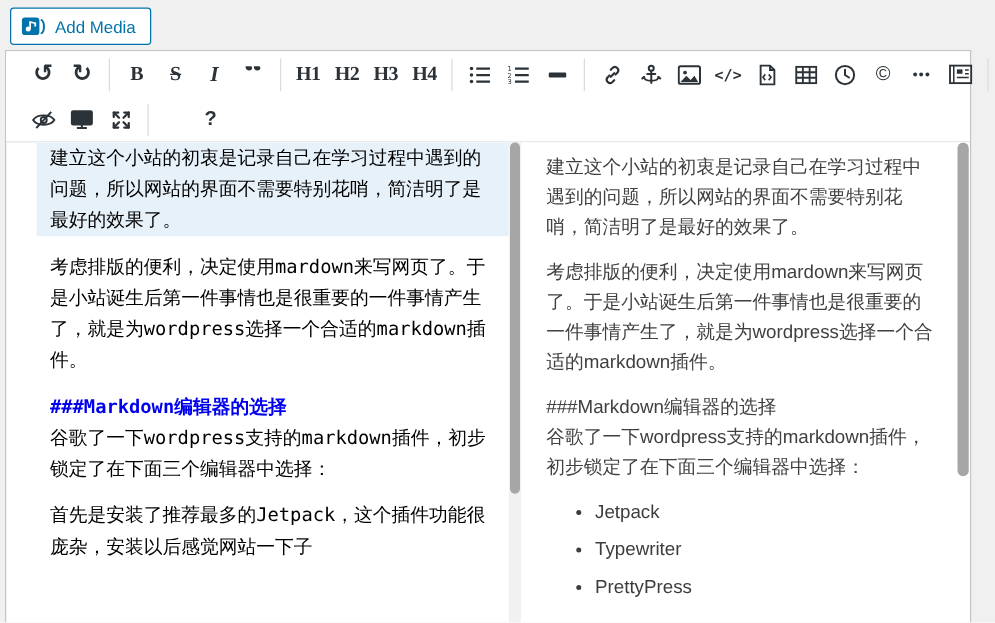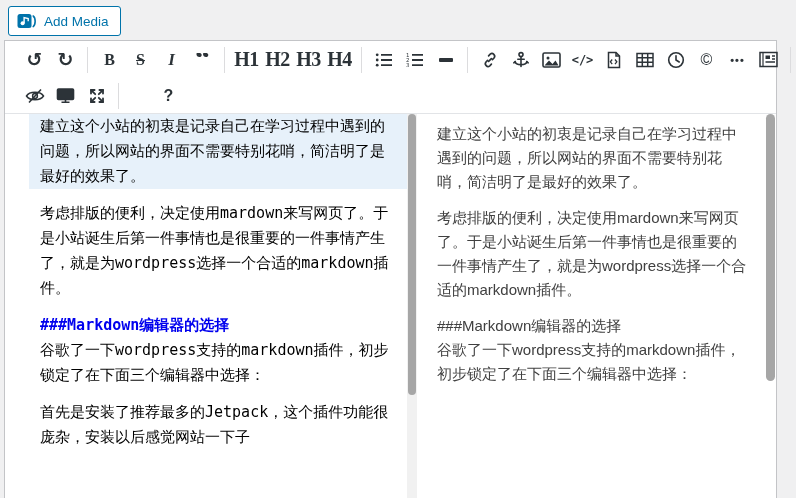--- a/index.html
+++ b/index.html
@@ -33,21 +33,21 @@
     display:flex; align-items:center; justify-content:center;
     color:#2c3338; font-family:inherit; flex:0 0 auto;
   }
   .tb-btn svg { display:block; }
   .tb-sep { width:1px; height:26px; background:#dcdcde; margin:0 6px; flex:0 0 auto; }
   .g-serif  { font-family:"Liberation Serif","DejaVu Serif",serif; font-weight:bold; font-size:16px; }
   .g-undo   { font-size:19px; font-weight:bold; line-height:1; }
   .g-strike { text-decoration:line-through; }
   .g-italic { font-style:italic; font-weight:bold; font-size:17px; }
   .g-quote  { font-size:30px; line-height:10px; height:14px; overflow:hidden; }
-  .g-h      { font-size:20px; letter-spacing:-0.5px;font-family:Liberation Serif, serif; }
+  .g-h      { font-size:16px; letter-spacing:-0.5px;font-family:Liberation Serif, serif; }
   .g-code   { font-family:"DejaVu Sans Mono",monospace; font-size:12px; font-weight:bold; }
   .g-copy   { font-size:16px; }
   .g-more   { font-size:11px; font-weight:bold; letter-spacing:1px; }
   .g-help   { font-size:16px; font-weight:bold; }
   .hr-bar   { width:14px; height:4px; background:#2c3338; border-radius:1px; display:inline-block; }
   
   .panes { flex:1; display:flex; position:relative; min-height:0;margin-left:24px; }
   .editor-pane {
     width:378px; flex:0 0 378px; background:#fff; position:relative;
     font-family:"DejaVu Sans Mono","Liberation Mono",monospace;
@@ -256,20 +256,25 @@
     </div>
 
     <div class="v-scroll">
       <div class="thumb ed"></div>
     </div>
 
     <div class="preview-pane">
       <p>建立这个小站的初衷是记录自己在学习过程中遇到的问题，所以网站的界面不需要特别花哨，简洁明了是最好的效果了。</p>
       <p>考虑排版的便利，决定使用mardown来写网页了。于是小站诞生后第一件事情也是很重要的一件事情产生了，就是为wordpress选择一个合适的markdown插件。</p>
       <p><span>###Markdown编辑器的选择</span><br><span>谷歌了一下wordpress支持的markdown插件，初步锁定了在下面三个编辑器中选择：</span></p>
+      <ul>
+        <li>Jetpack</li>
+        <li>Typewriter</li>
+        <li>PrettyPress</li>
+      </ul>
       <p></p>
 
       <div class="pv-scroll">
         <div class="thumb"></div>
       </div>
     </div>
   </div>
 </div>
 
 </body></html>

